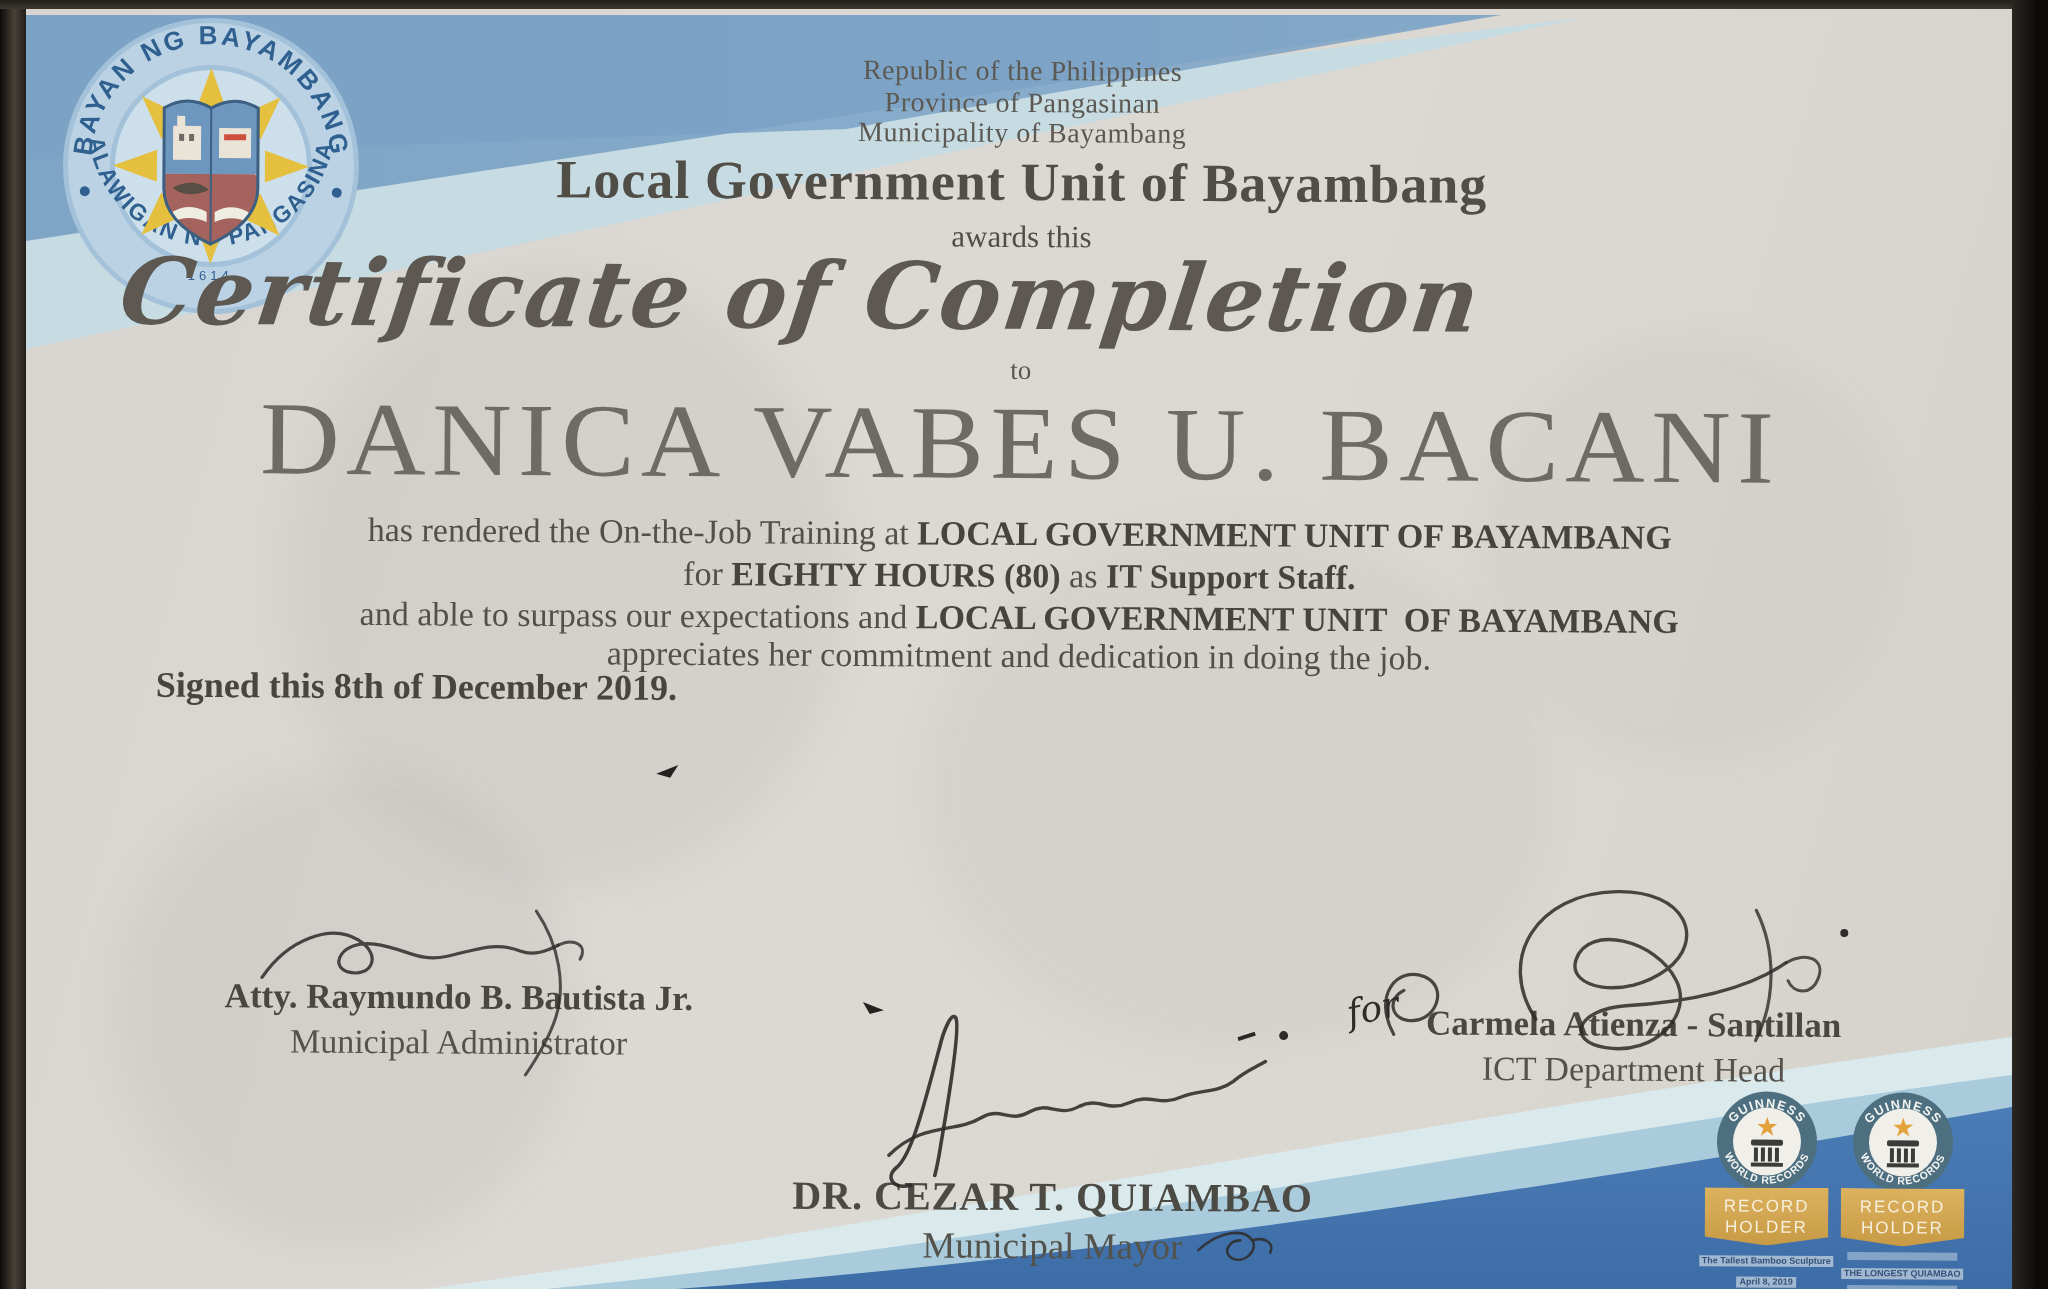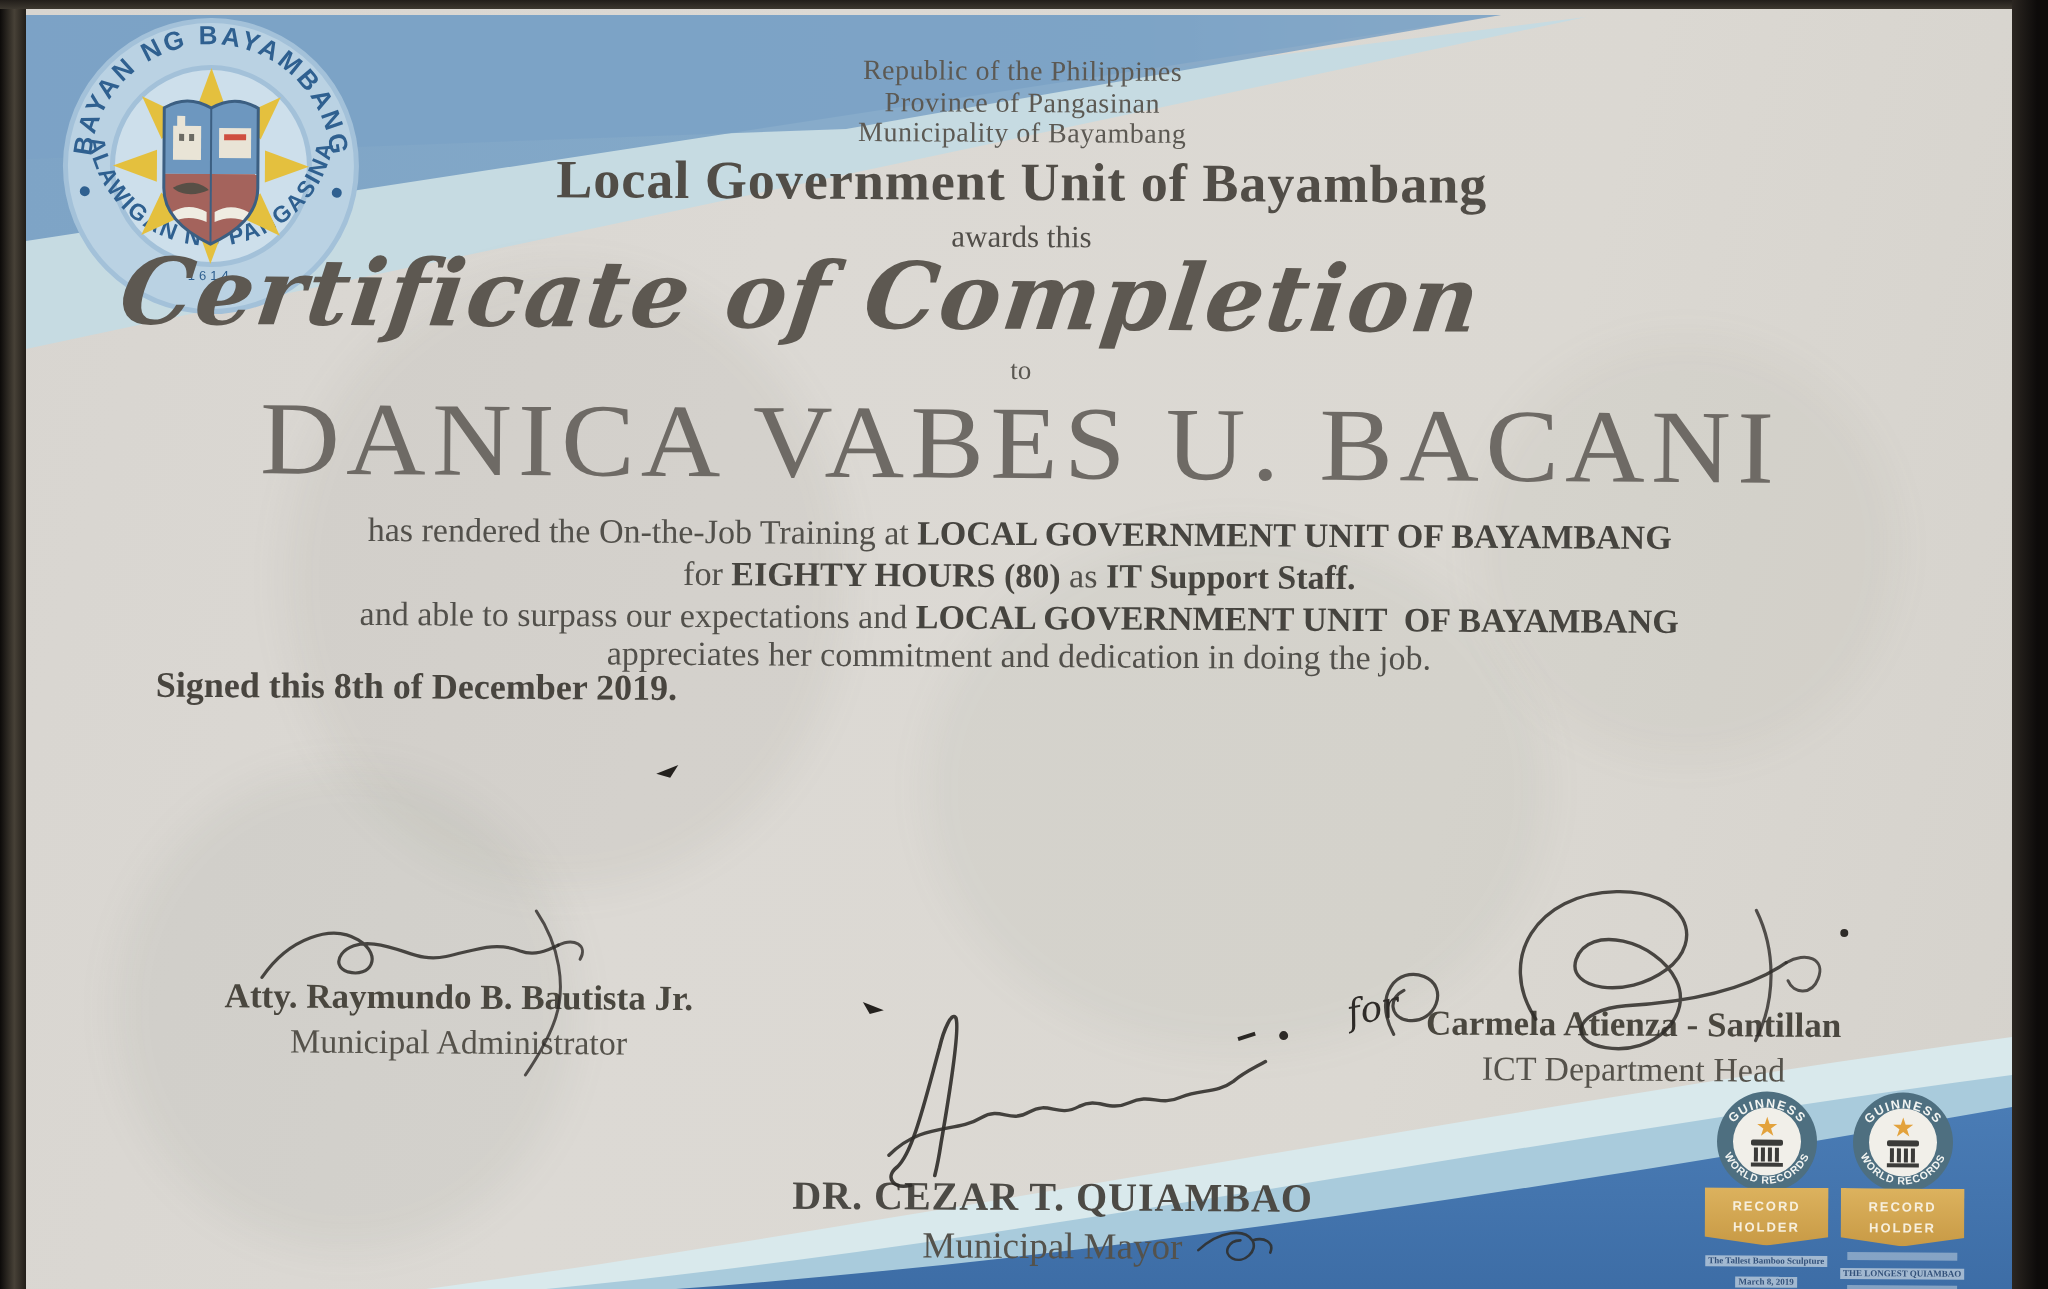--- a/index.html
+++ b/index.html
@@ -30,26 +30,26 @@
   .sig-block{position:absolute;text-align:center;white-space:nowrap;}
   .sig-name{font-size:35px;font-weight:700;color:#4a473f;}
   .sig-title{font-size:34px;color:#55524b;margin-top:6px;}
   .sig-name-lg{font-size:40px;font-weight:700;color:#4c4a45;letter-spacing:1px;}
   .sig-title-lg{font-size:37px;color:#54524c;margin-top:4px;}
   .sigsvg{position:absolute;pointer-events:none;}
   .sigsvg path{fill:none;stroke:#2e2b28;stroke-linecap:round;}
   .badge{position:absolute;width:132px;height:210px;}
   .ribbon{position:absolute;left:4px;top:98px;width:124px;height:58px;background:linear-gradient(#dcb25e,#c89a45);
       clip-path:polygon(0 0,100% 0,100% 85%,50% 100%,0 85%);text-align:center;}
-  .ribbon div{font-family:"Liberation Sans",sans-serif;font-weight:700;font-size:13px;letter-spacing:2px;
+  .ribbon div{font-family:"Liberation Sans",sans-serif;font-weight:400;font-size:17px;letter-spacing:2px;
       color:#f7efdd;line-height:21px;}
   .ribbon div:first-child{margin-top:8px;}
   .caption{position:absolute;left:-14px;top:160px;width:160px;text-align:center;}
   .cap-line{display:inline-block;margin:4px 0;padding:0 3px;background:rgba(244,246,242,.55);
-      color:#33517a;font-family:Liberation Serif, serif;font-weight:700;font-size:9px;line-height:11px;}
+      color:#33517a;font-family:Liberation Sans, sans-serif;font-weight:700;font-size:9px;line-height:11px;}
   .cap-chip{display:block;margin:2px auto;background:rgba(240,243,239,.4);height:8px;width:110px;}
   .mark{position:absolute;}
 </style>
 </head>
 <body>
 
 <div id="stage">
   <div class="frame-left"></div>
   <div class="frame-top"></div>
 
@@ -223,21 +223,21 @@
               <rect x="74" y="58" width="4" height="14"></rect>
             <rect x="50" y="73" width="32" height="4"></rect>
           </g>
         </svg>
         <div class="ribbon">
           <div>RECORD</div>
           <div>HOLDER</div>
         </div>
         <div class="caption">
           <span class="cap-line">The Tallest Bamboo Sculpture</span>
-          <span class="cap-line">March 8, 2019</span>
+          <span class="cap-line">April 8, 2019</span>
           
           
         </div>
       </div>
 
       <div class="badge" style="left:1814px;top:1076px;">
         <svg width="132" height="104" viewBox="0 0 132 104">
           <defs>
             <path id="gT2" d="M 22,62 A 44,44 0 1 1 110,62"></path>
             <path id="gB2" d="M 20,48 A 46,46 0 0 0 112,48"></path>

